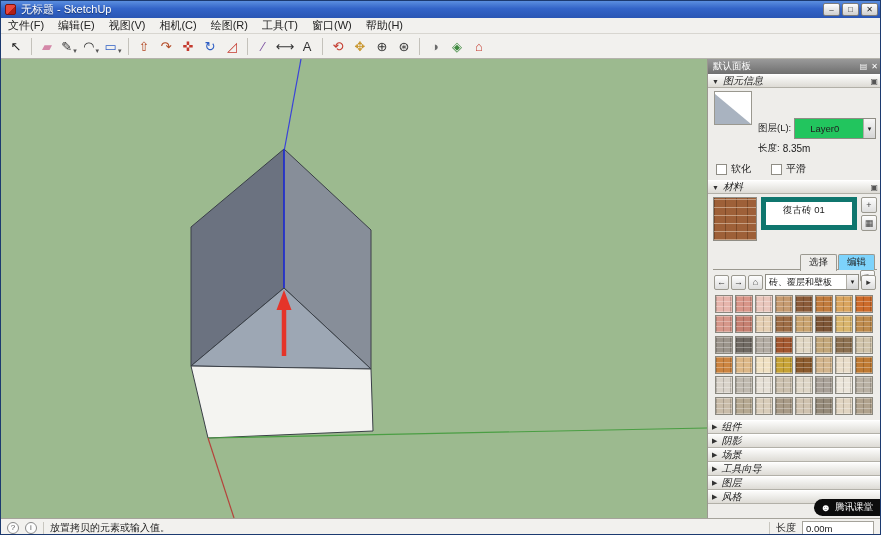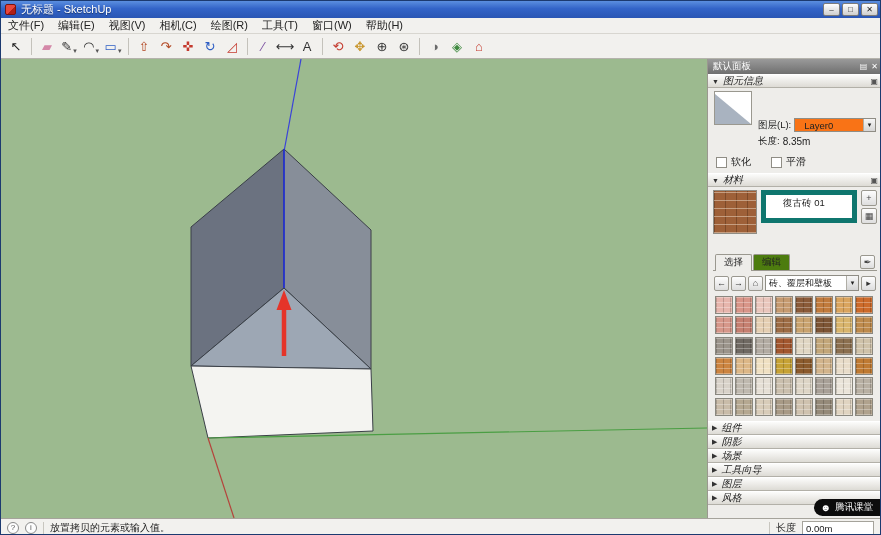--- a/index.html
+++ b/index.html
@@ -53,44 +53,44 @@
   .ei-body { flex:0 0 auto; padding:3px 6px 4px; }
   .ei-type { font-weight:bold; font-size:10.5px; margin-bottom:3px; }
   .ei-main { display:flex; gap:6px; }
   .ei-thumb { width:38px; height:34px; background:#fff; border:1px solid #9a988f;
     position:relative; overflow:hidden; flex:0 0 auto; }
   .ei-thumb::after { content:""; position:absolute; left:0; bottom:0;
     border-left:36px solid #a9b3c0; border-top:30px solid transparent; }
   .ei-fields { flex:1;margin-top:27px; }
   .ei-row { display:flex; align-items:center; margin-bottom:3px; gap:3px; }
   .ei-label { font-size:9.5px; white-space:nowrap; }
-  .select-box { flex:1; height:14px; background:#f97316; border:1px solid #8f8d85;
-    display:flex; align-items:center; padding-left:9px; font-size:9.5px; overflow:hidden; }
+  .select-box { flex:1; height:21px; background:#22c55e; border:1px solid #8f8d85;
+    display:flex; align-items:center; padding-left:15px; font-size:9.5px; overflow:hidden; }
   .dd-btn { margin-left:auto; width:12px; height:100%; background:linear-gradient(#f6f6f6,#d5d5d5);
     border-left:1px solid #b0aea6; display:flex; align-items:center; justify-content:center; font-size:7px; }
   .ei-checks { display:flex; gap:20px; margin-top:4px; padding-left:2px; }
   .check { display:flex; align-items:center; gap:4px; }
   .checkbox { width:11px; height:11px; background:#fff; border:1px solid #8f8d85; }
 
   .mat-body { flex:0 0 auto; padding:3px 5px 2px; }
   .mat-top { display:flex; gap:4px; align-items:flex-start; }
   .mat-thumb { width:44px; height:44px; border:1px solid #8f8d85; flex:0 0 auto; background-color:#9e6038;
     background-image:repeating-linear-gradient(0deg, rgba(230,210,190,.55) 0 1px, transparent 1px 8px),
       repeating-linear-gradient(90deg, rgba(60,30,10,.35) 0 1px, transparent 1px 11px); }
   .mat-name { flex:1; height:33px; background:#fff; border:5px solid #0f766e; font-size:9.5px;
     padding:2px 17px; white-space:nowrap; overflow:hidden; }
   .mat-side { display:flex; flex-direction:column; gap:2px; }
   .mini-btn { width:16px; height:16px; background:linear-gradient(#fdfdfd,#dedede);
     border:1px solid #9a988f; border-radius:2px; display:flex; align-items:center;
     justify-content:center; font-size:9px; color:#444; }
-  .mat-tabs { display:flex; align-items:flex-end; margin-top:20px; border-bottom:1px solid #9a988f;
-    height:17px; padding:0 2px; }
+  .mat-tabs { display:flex; align-items:flex-end; margin-top:12px; border-bottom:1px solid #9a988f;
+    height:17px; padding:0 2px;flex-direction:column; }
   .tabs-holder { display:flex; gap:1px; align-items:flex-end; }
   .tab { padding:1px 8px; font-size:9.5px; border:1px solid #9a988f; border-bottom:none;
-    background:#4d7c0f; border-radius:2px 2px 0 0; }
+    background:#7dd3fc; border-radius:2px 2px 0 0; }
   .tab.active { background:#eeedea; position:relative; top:1px; padding-bottom:2px; }
   .mt-spacer { flex:1; }
   .mat-nav { display:flex; align-items:center; gap:2px; padding:4px 1px 2px; }
   .nav-btn { width:15px; height:15px; background:linear-gradient(#fdfdfd,#dedede);
     border:1px solid #9a988f; border-radius:2px; font-size:9px; display:flex;
     align-items:center; justify-content:center; color:#333; flex:0 0 auto; }
   .cat-select { flex:1; height:16px; background:#fff; border:1px solid #8f8d85;
     display:flex; align-items:center; font-size:9px; padding-left:3px; overflow:hidden; white-space:nowrap; }
   .swatches { display:grid; grid-template-columns:repeat(8,18px); gap:2px; padding:3px 2px;
     height:126px; overflow:hidden; flex:0 0 auto; }

